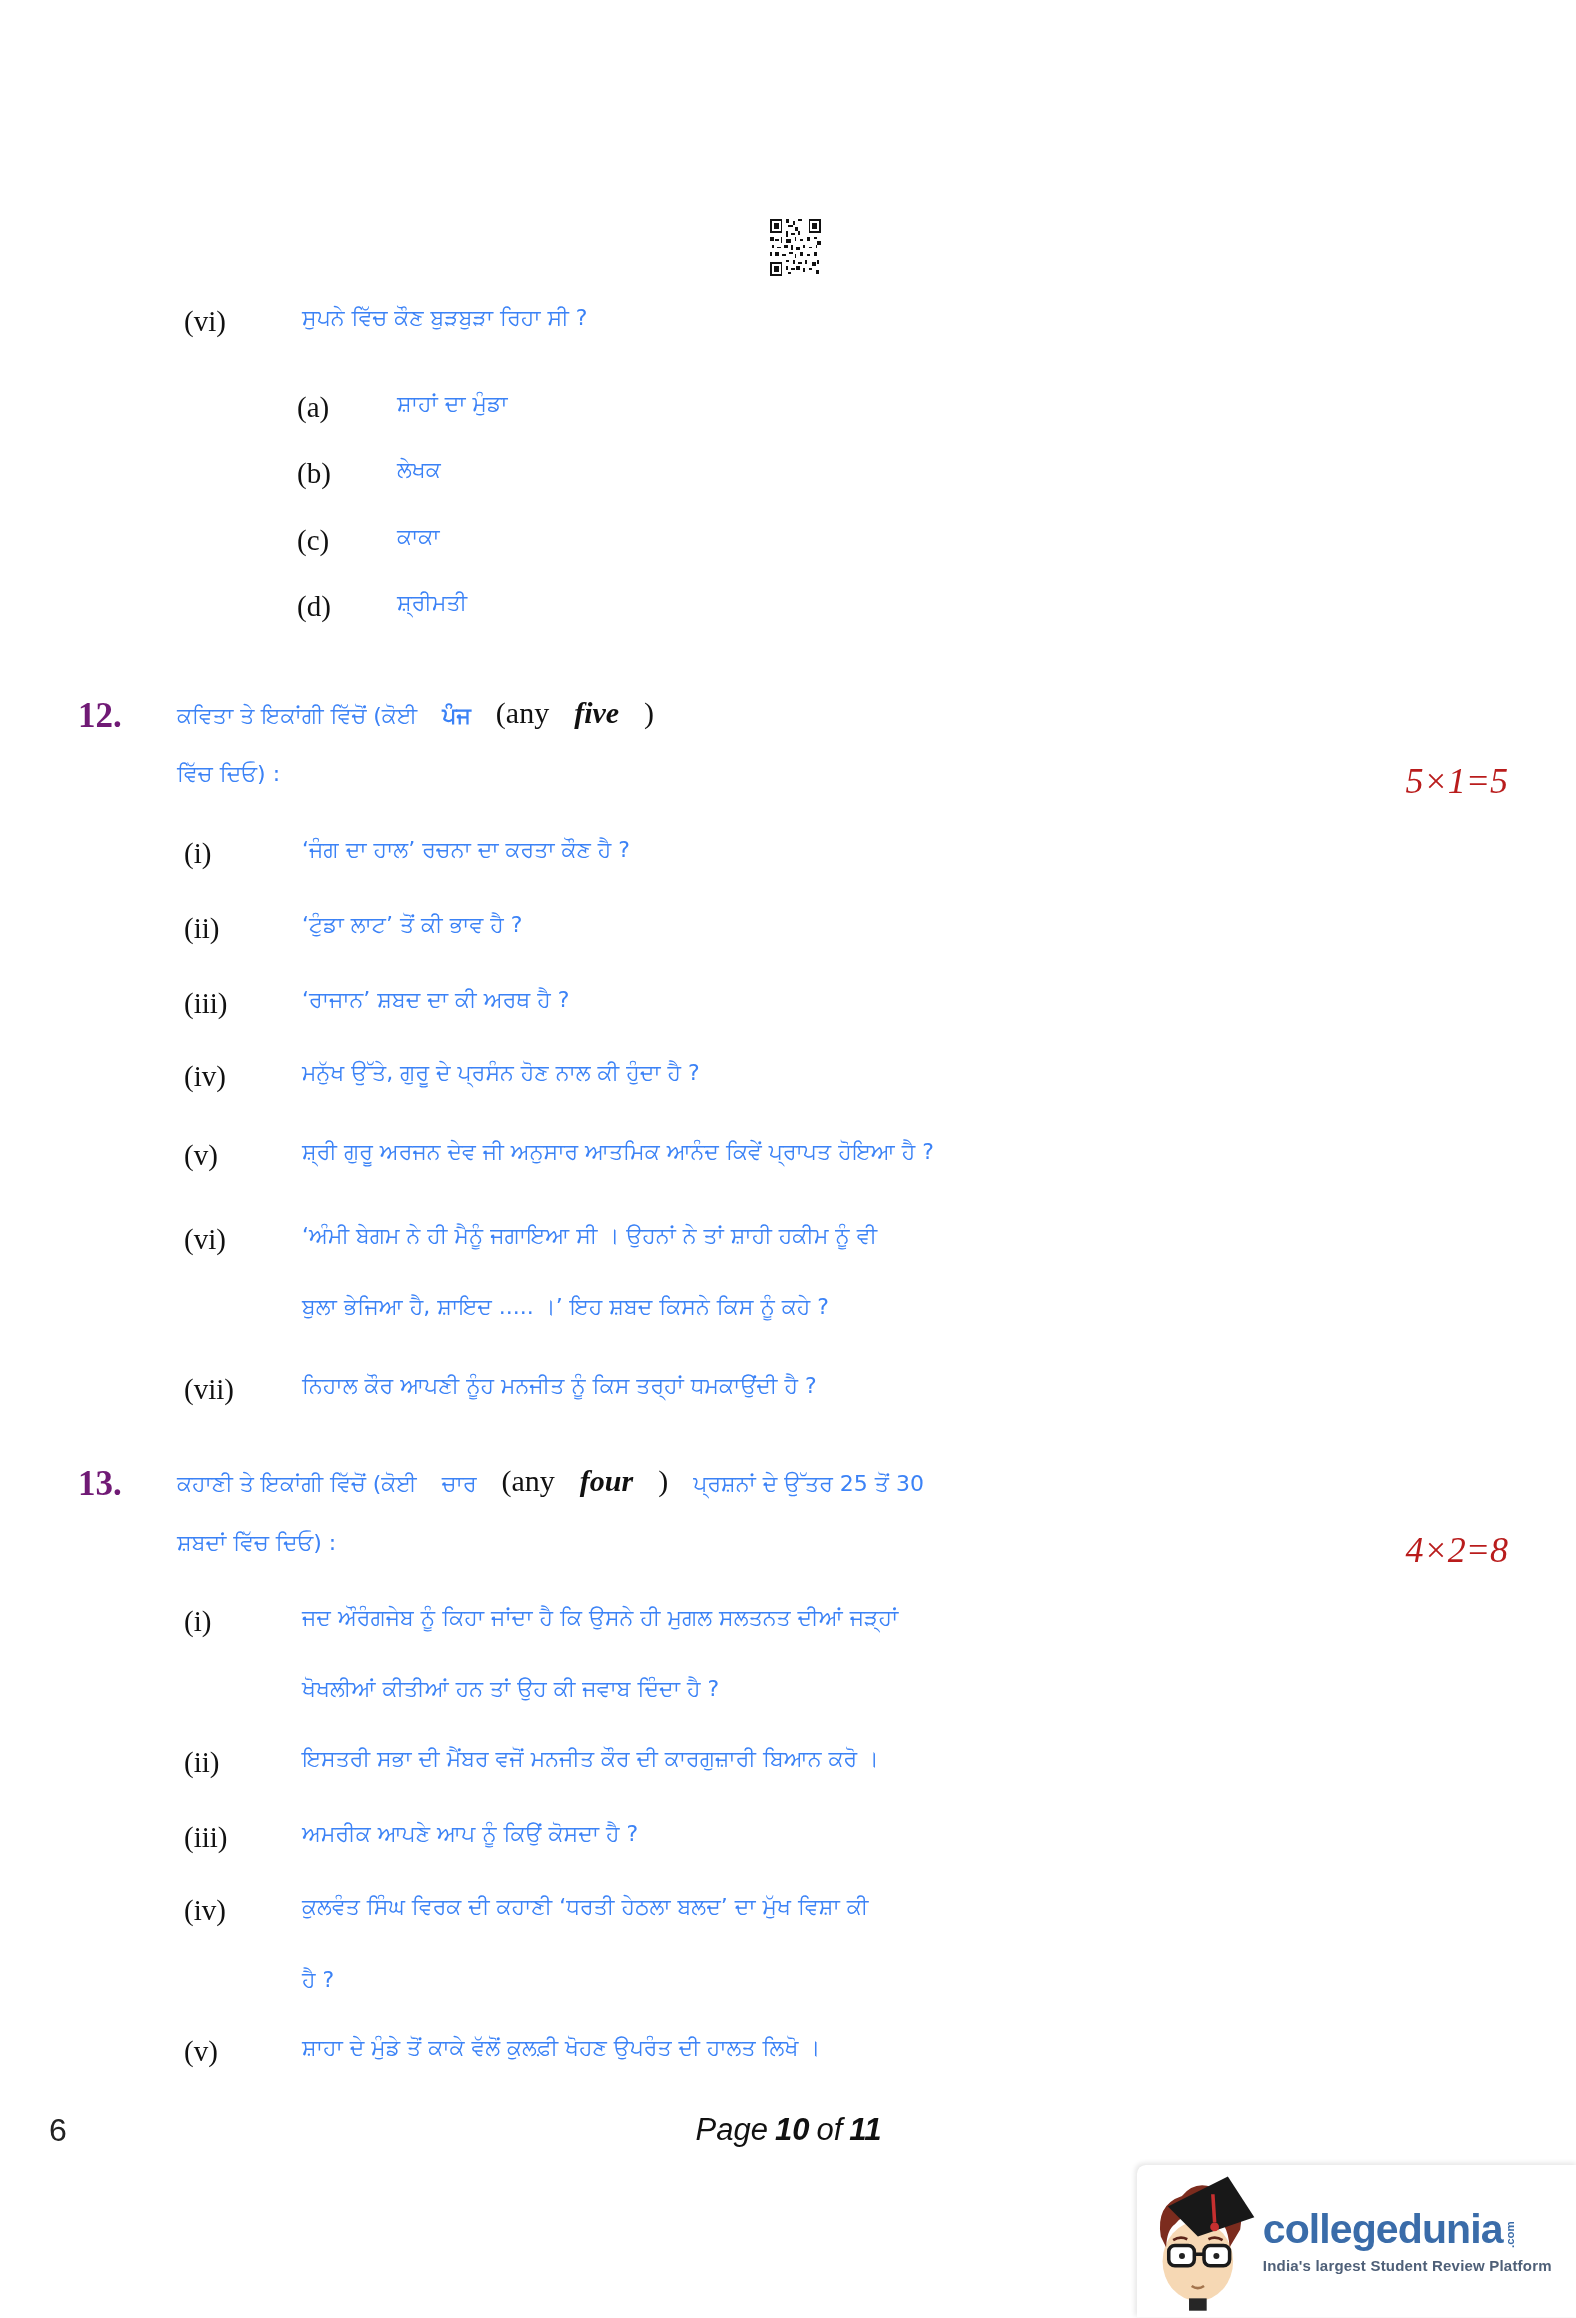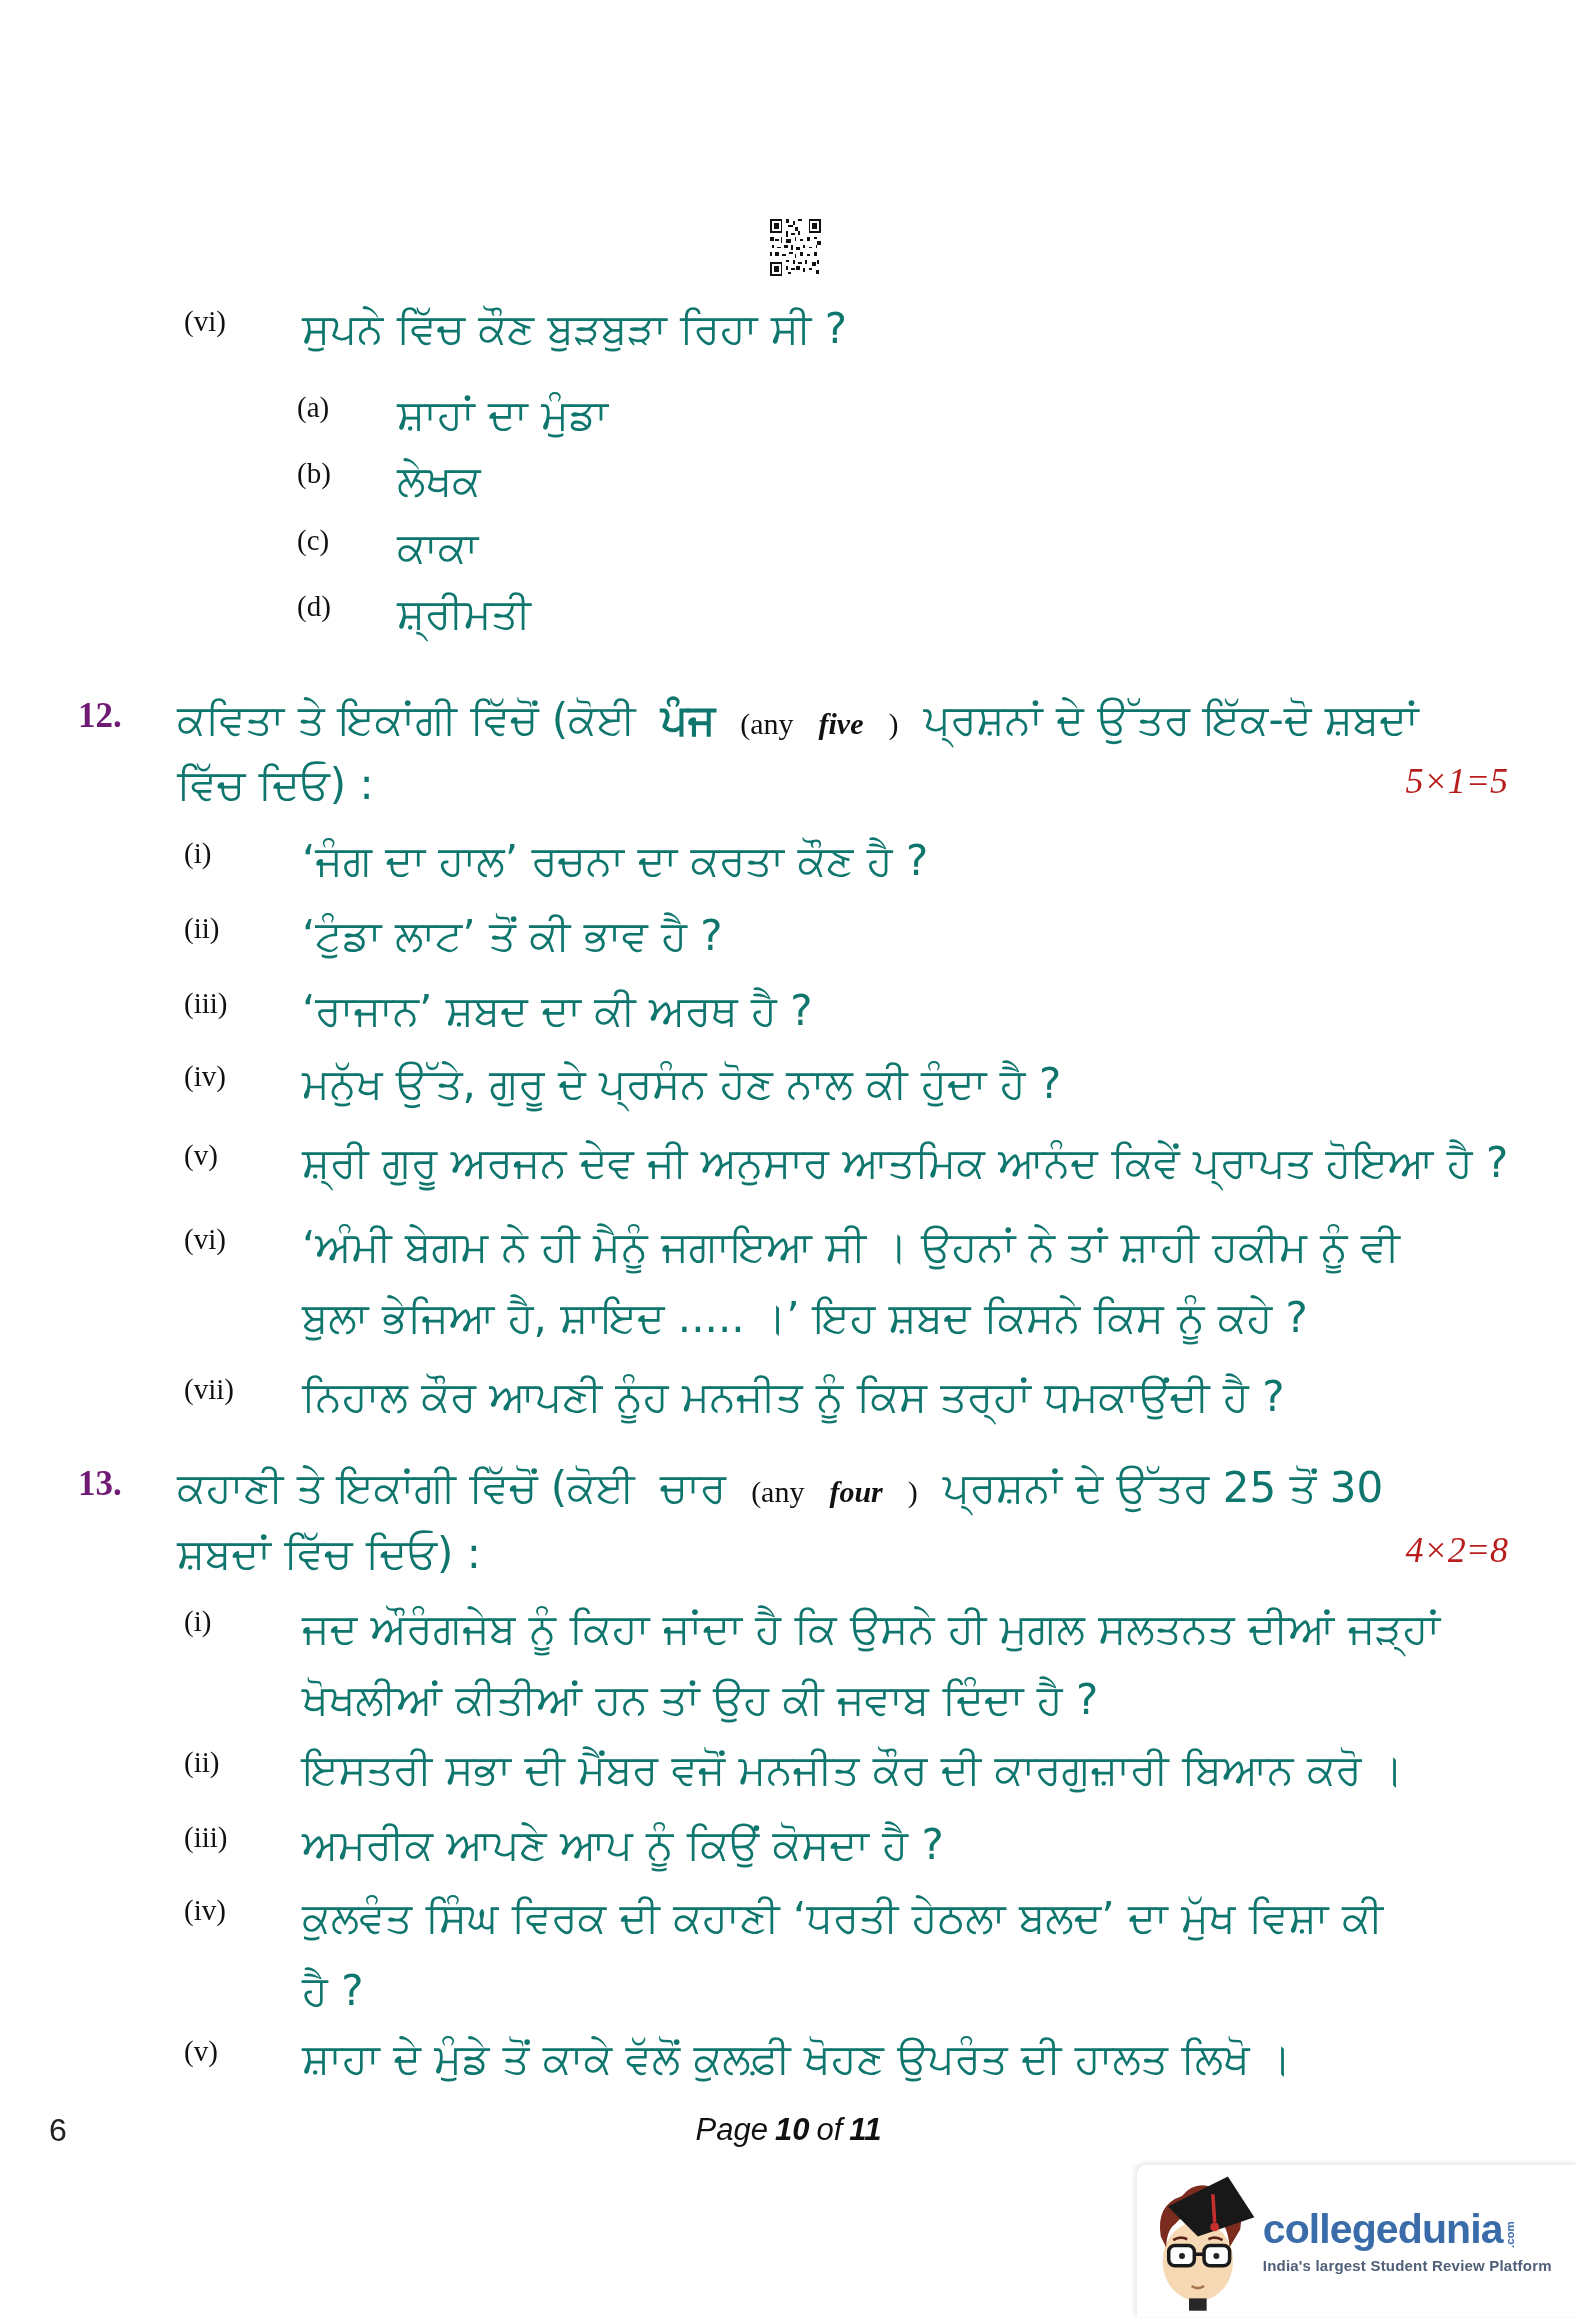--- a/index.html
+++ b/index.html
@@ -9,21 +9,21 @@
   .row > span, .row > div{position:absolute;top:0;white-space:nowrap;line-height:1.15;}
   
   .main-num{left:78px;}
   .main-text{left:177px;}
   .sub-label{left:184px;}
   .sub-text{left:302px;}
   .opt-label{left:297px;}
   .opt-text{left:397px;}
   .marks{right:69px;}
   
-  .pa{font-size:42px;font-family:"DejaVu Sans",sans-serif;color:#0f766e;}
+  .pa{font-size:22px;font-family:"DejaVu Sans",sans-serif;color:#3b82f6;}
   .lab{font-size:29px;font-family:"Liberation Serif",serif;color:#111;}
   .num{font-size:35px;font-weight:700;font-family:"Liberation Serif",serif;color:#701a75;}
   .marks{font-size:36px;font-style:italic;font-family:"Liberation Serif",serif;color:#b91c1c;text-align:center;}
   .latin{font-family:"Liberation Serif",serif;font-size:30px;color:#111;}
   .latin-bi{font-family:"Liberation Serif",serif;font-size:30px;font-weight:700;font-style:italic;color:#111;}
   .mix{display:inline-flex;gap:25px;align-items:baseline;}
   
   .qr{position:absolute;left:770px;top:219px;width:51px;height:57px;}
   
   .sheet-num{position:absolute;left:49px;top:2112px;font-family:"Liberation Sans",sans-serif;
@@ -97,21 +97,20 @@
   </div>
 
   <div class="row" style="top:696px">
     <span class="num main-num">12.</span>
     <span class="main-text mix">
       <span class="pa">ਕਵਿਤਾ ਤੇ ਇਕਾਂਗੀ ਵਿੱਚੋਂ (ਕੋਈ</span>
       <span class="pa" style="font-weight:700">ਪੰਜ</span>
       <span class="latin">(any</span>
       <span class="latin-bi">five</span>
       <span class="latin">)</span>
-      <span class="pa">ਪ੍ਰਸ਼ਨਾਂ ਦੇ ਉੱਤਰ ਇੱਕ-ਦੋ ਸ਼ਬਦਾਂ</span>
     </span>
   </div>
   <div class="row" style="top:761px">
     <span class="pa main-text">ਵਿੱਚ ਦਿਓ) :</span>
     <span class="marks">5×1=5</span>
   </div>
 
   <div class="row" style="top:837px">
     <span class="lab sub-label">(i)</span>
     <span class="pa sub-text">‘ਜੰਗ ਦਾ ਹਾਲ’ ਰਚਨਾ ਦਾ ਕਰਤਾ ਕੌਣ ਹੈ ?</span>

